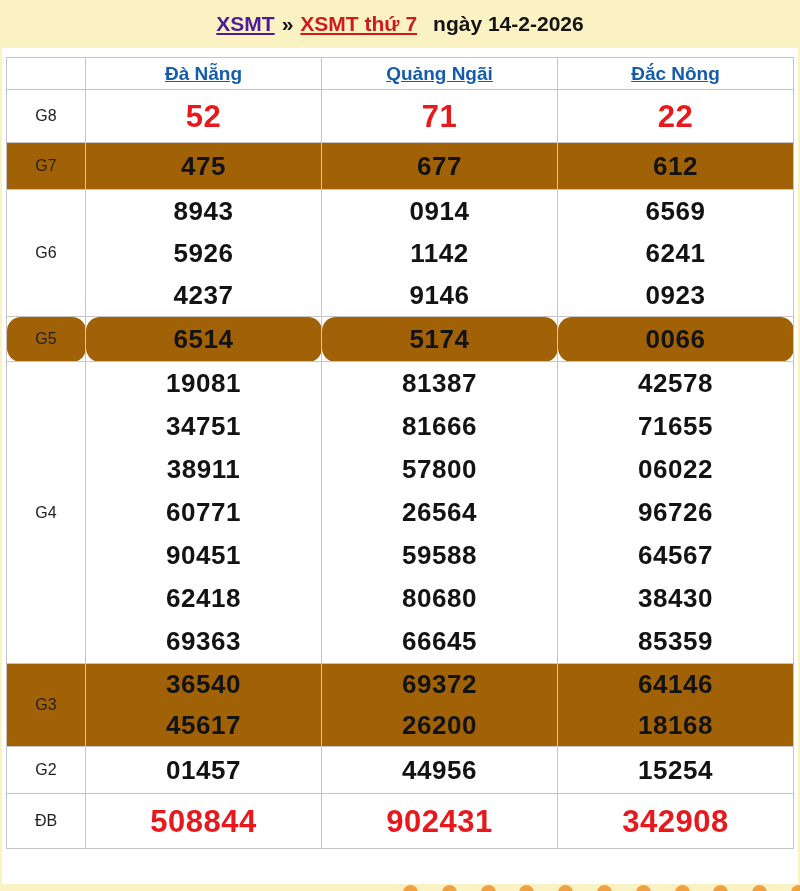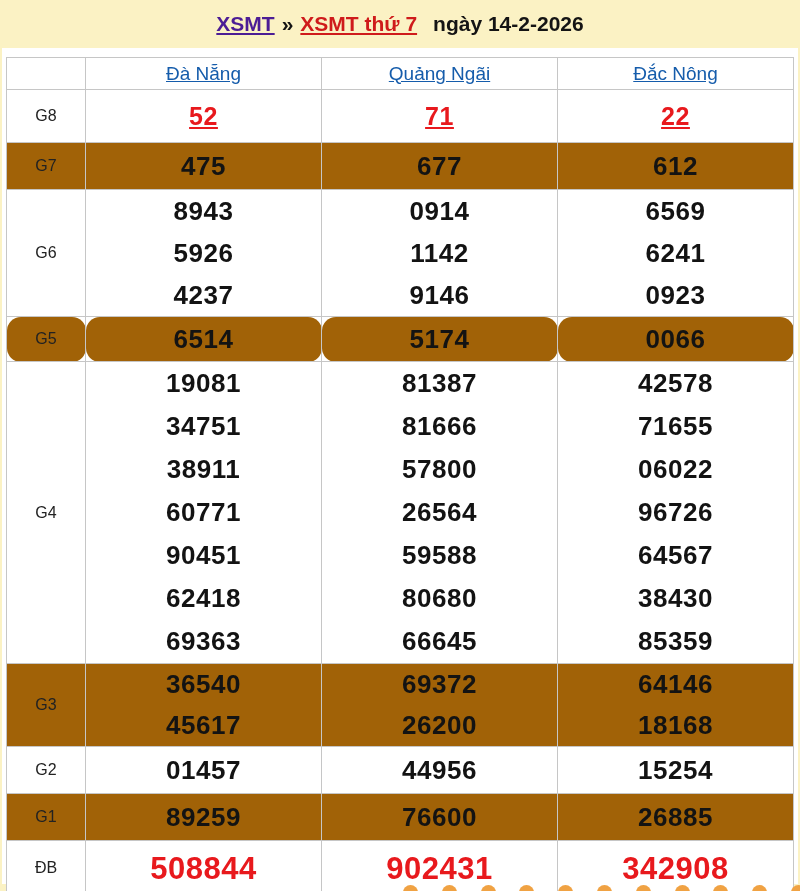--- a/index.html
+++ b/index.html
@@ -25,39 +25,39 @@
   
   table.results{
     position:absolute;left:6px;top:57px;width:788px;
     border-collapse:collapse;table-layout:fixed;background:#fff;
   }
   table.results th,table.results td{
     border:1px solid #c6c6c6;text-align:center;vertical-align:middle;padding:0;
   }
   table.results thead th{height:31px;font-size:19px;background:#fff;}
   table.results thead a{
-    color:#155cab;font-weight:normal;text-decoration:underline;cursor:pointer;text-align:center;
+    color:#155cab;font-weight:bold;text-decoration:underline;cursor:pointer;text-align:center;
   }
   col.c-label{width:79px;}
   td.label{font-size:16px;font-weight:normal;color:#222;}
   td.vals{
     font-weight:bold;font-size:26px;color:#131313;letter-spacing:0.5px;
     line-height:1.0;
   }
   tr.stripe td{background:#a16207;}
   
   tr.g8 td{height:52px;} tr.g7 td{height:46px;} tr.g6 td{height:126px;}
   tr.g5 td{height:44px;border-radius:14px;} tr.g4 td{height:301px;} tr.g3 td{height:82px;}
   tr.g2 td{height:46px;} tr.g1 td{height:46px;} tr.db td{height:54px;}
   
   tr.g6 .num{line-height:42px;}
   tr.g4 .num{line-height:43px;}
   tr.g3 .num{line-height:41px;}
   
-  tr.g8 td.vals{color:#e8191d;font-size:25px;text-decoration:underline;}
+  tr.g8 td.vals{color:#e8191d;font-size:31px;}
   tr.db td.vals{color:#e8191d;font-size:31px;}
   
   .ball{
     position:absolute;top:885px;width:15px;height:15px;border-radius:50%;
     background:#f0a243;
   }
 </style>
 </head>
 <body>
 
@@ -196,32 +196,20 @@
         <td class="vals">
           <div class="num">01457</div>
         </td>
         <td class="vals">
           <div class="num">44956</div>
         </td>
         <td class="vals">
           <div class="num">15254</div>
         </td>
       </tr>
-      <tr class="g1 stripe">
-        <td class="label">G1</td>
-        <td class="vals">
-          <div class="num">89259</div>
-        </td>
-        <td class="vals">
-          <div class="num">76600</div>
-        </td>
-        <td class="vals">
-          <div class="num">26885</div>
-        </td>
-      </tr>
       <tr class="db">
         <td class="label">ĐB</td>
         <td class="vals">
           <div class="num">508844</div>
         </td>
         <td class="vals">
           <div class="num">902431</div>
         </td>
         <td class="vals">
           <div class="num">342908</div>

